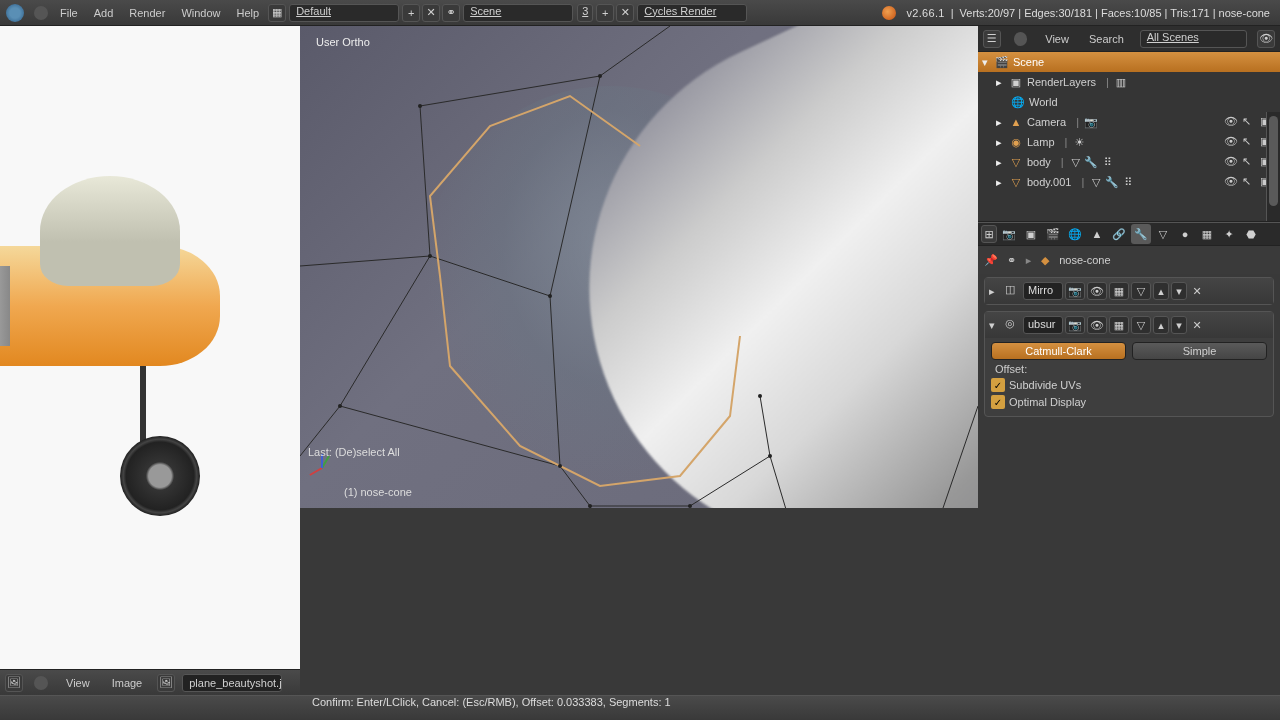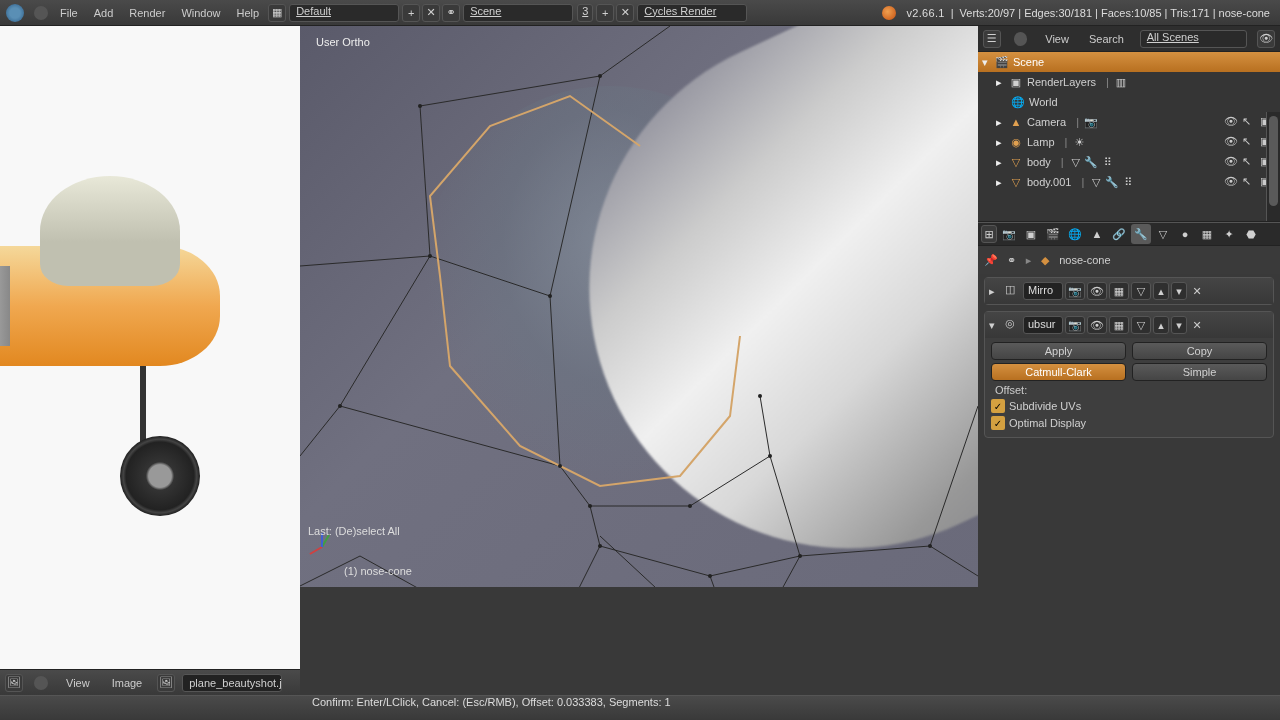--- a/index.html
+++ b/index.html
@@ -12,21 +12,21 @@
 .menu-item { padding: 0 8px; color: #ccc; cursor: pointer; }
 .layout-box { height: 18px; background: #2a2a2a; border: 1px solid #555; border-radius: 3px; padding: 0 6px; display: flex; align-items: flex-start; margin: 12px 2px; text-decoration: underline; }
 .layout-box.wide { width: 110px; }
 .layout-box.count { background: #3a3a3a; padding: 0 4px; }
 .icon-btn { width: 18px; height: 18px; background: #3a3a3a; border: 1px solid #555; border-radius: 3px; display: flex; align-items: center; justify-content: center; margin: 0 1px; cursor: pointer; }
 .stats { margin-left: auto; padding: 0 10px; color: #ddd; font-size: 11px; display: flex; align-items: center; gap: 6px; }
 .stats .version { letter-spacing: 0.3px; }
 .mini-blender { width: 14px; height: 14px; background: radial-gradient(circle at 40% 40%, #f0a050, #c55010); border-radius: 50%; margin-right: 4px; }
 
 
-.main { display: flex; height: 561px; }
+.main { display: flex; height: 482px; }
 .left-panel { width: 300px; position: relative; background: #3a3a3a; }
 .ref-image { width: 100%; height: 662px; background: #f8f8f8; position: relative; overflow: hidden; }
 .airplane { position: absolute; left: -20px; top: 120px; width: 280px; height: 380px; }
 .fuselage { position: absolute; left: 0; top: 100px; width: 240px; height: 120px; background: linear-gradient(180deg, #f5d89a 0%, #f0a850 50%, #e28820 100%); border-radius: 10px 60px 60px 10px / 10px 50px 50px 10px; }
 .cockpit { position: absolute; left: 60px; top: 30px; width: 140px; height: 110px; background: linear-gradient(180deg, #e8e8d8 0%, #c0c0b0 60%); border-radius: 50% 50% 20% 20%; }
 .nose { position: absolute; left: -30px; top: 120px; width: 60px; height: 80px; background: linear-gradient(90deg, #888, #bbb, #888); border-radius: 50% 0 0 50%; }
 .wheel { position: absolute; left: 140px; top: 290px; width: 80px; height: 80px; background: radial-gradient(circle, #999 20%, #333 25%, #222 60%, #444 65%, #222 70%); border-radius: 50%; }
 .strut { position: absolute; left: 160px; top: 210px; width: 6px; height: 90px; background: #333; }
 
 .viewport { flex: 1; position: relative; background: linear-gradient(135deg, #5a5a6a 0%, #707080 40%, #6a6a7a 100%); overflow: hidden; }
@@ -331,28 +331,20 @@
         <div class="mod-toggle">📷</div>
         <div class="mod-toggle">👁</div>
         <div class="mod-toggle">▦</div>
         <div class="mod-toggle">▽</div>
         <div class="mod-arrow">▴</div>
         <div class="mod-arrow">▾</div>
         <div class="mod-x">✕</div>
       </div>
       <div class="mod-body">
         <div class="mod-row">
-          <div class="mod-btn">
-              <span>Apply</span>
-            </div>
-          <div class="mod-btn">
-              <span>Copy</span>
-            </div>
-        </div>
-        <div class="mod-row">
           <div class="mod-btn sel">
               <span>Catmull-Clark</span>
             </div>
           <div class="mod-btn">
               <span>Simple</span>
             </div>
         </div>
         <div class="mod-cols">
           <div class="mod-col">
             <div class="mod-lbl">Offset:</div>

